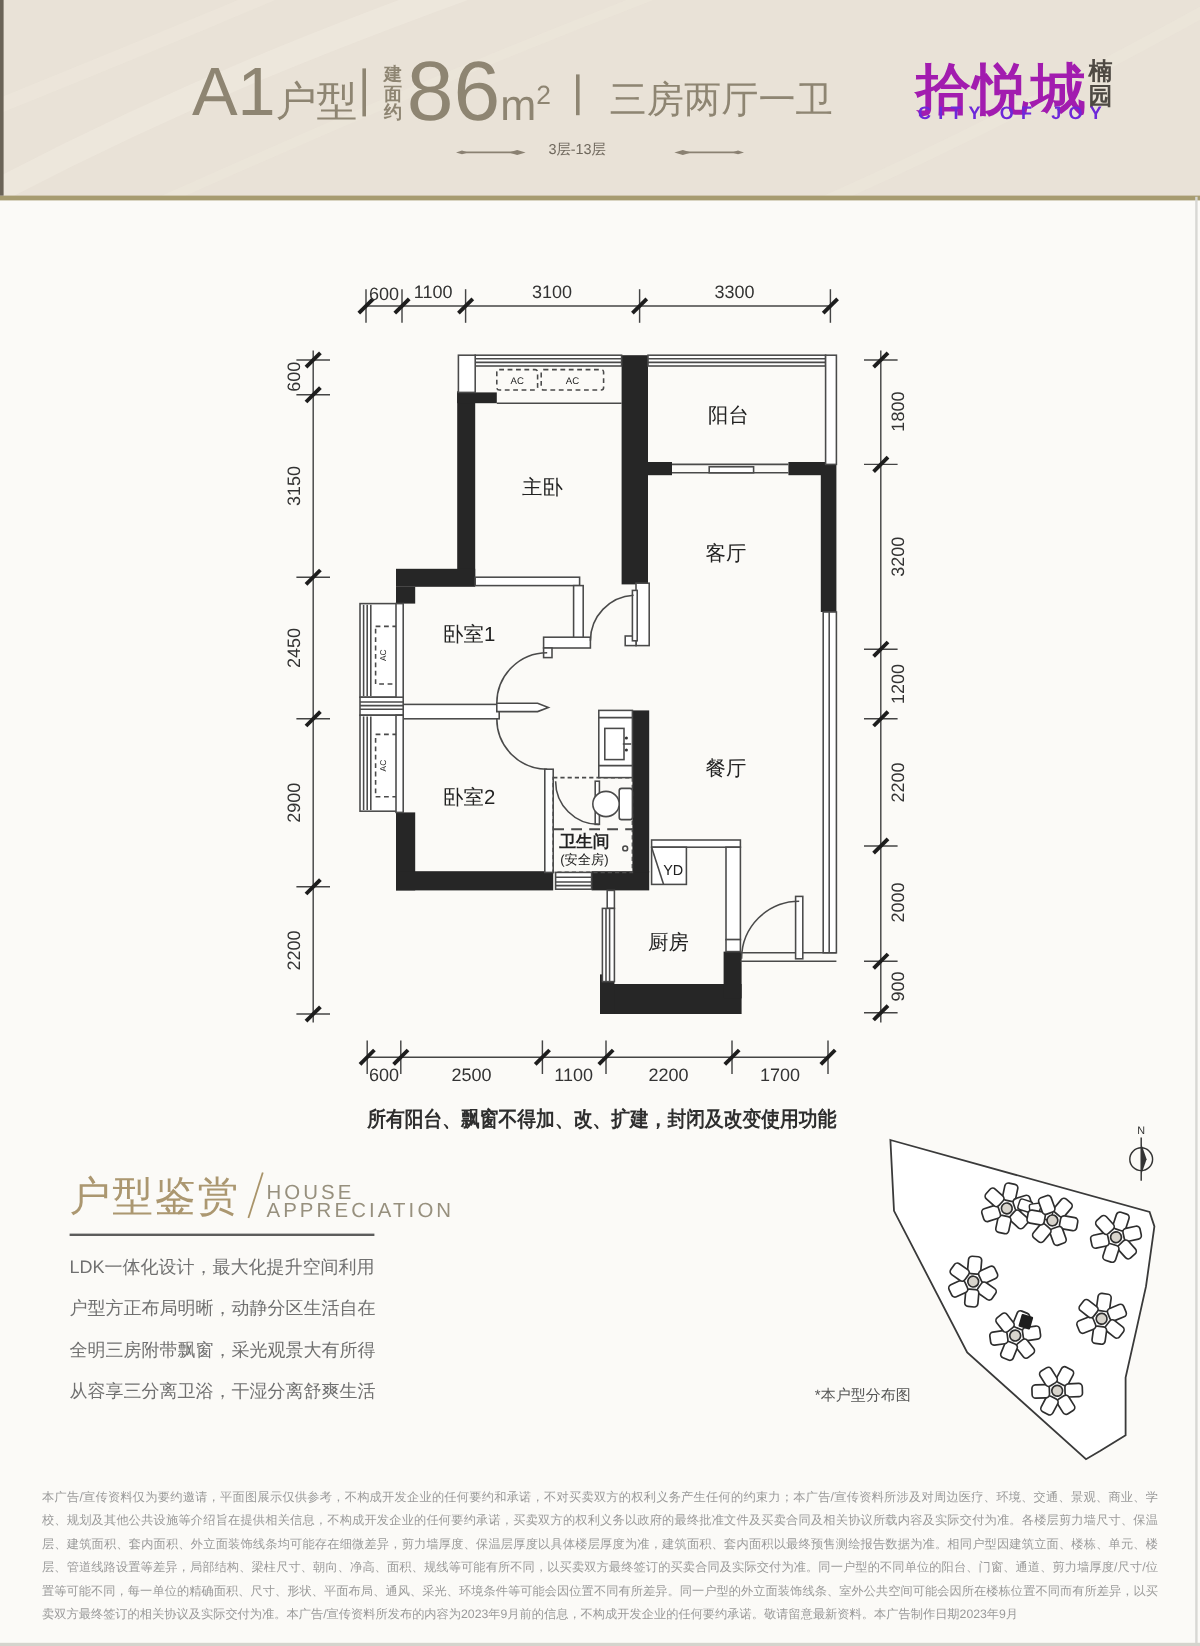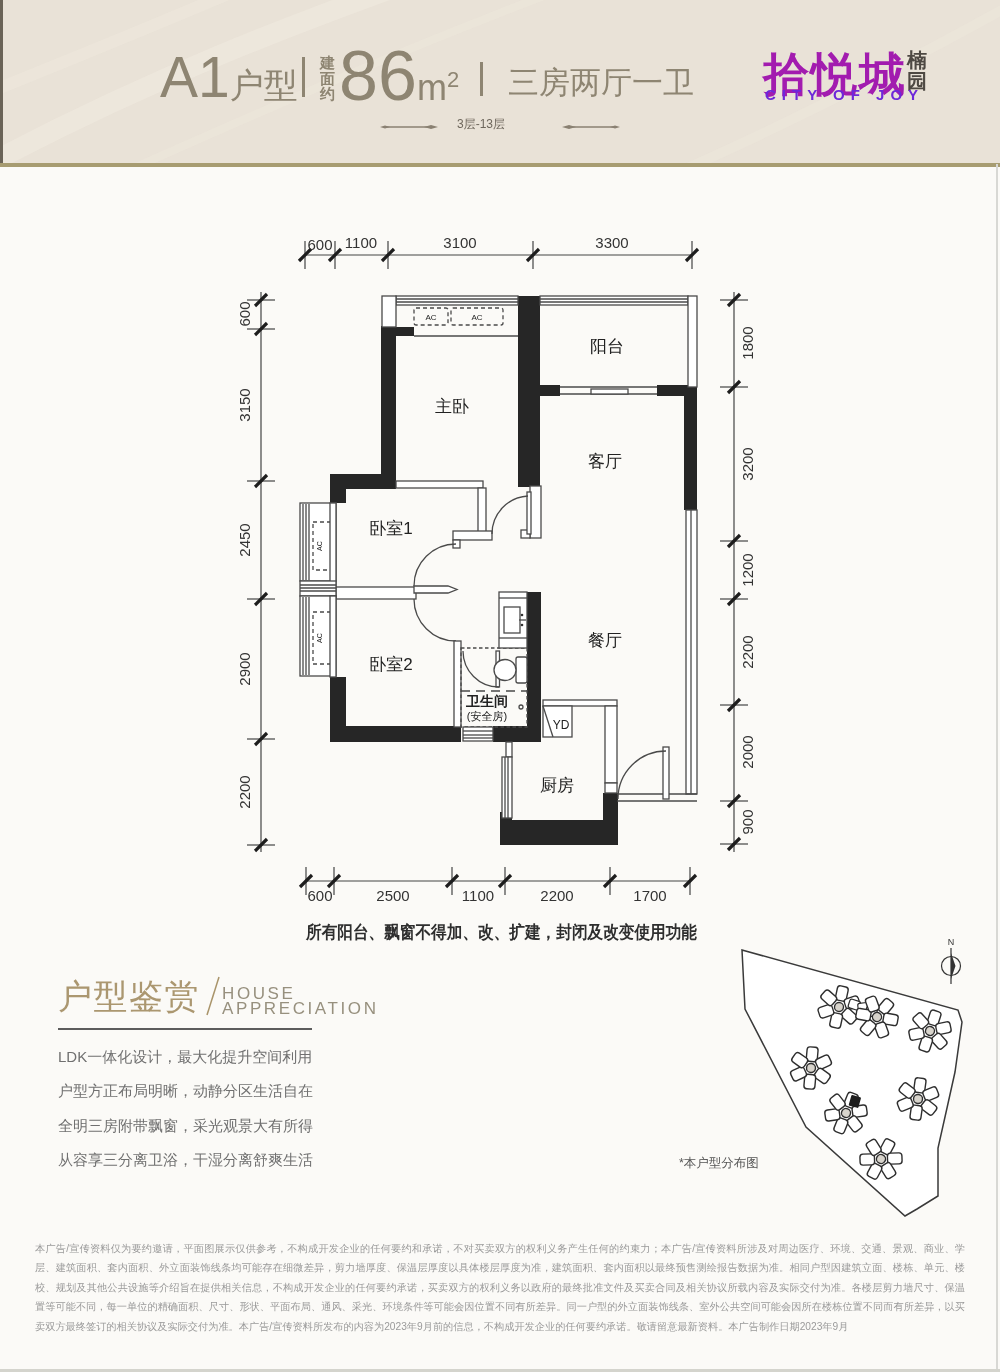--- a/index.html
+++ b/index.html
@@ -427,20 +427,21 @@
     <line x1="16" y1="2" x2="4" y2="40" stroke="#a9946a" stroke-width="1.5"></line>
   </svg>
 <div class="abs" style="left:222px;top:986px;color:#97907e;font-size:17px;letter-spacing:2.6px;line-height:15px;">HOUSE<br>APPRECIATION</div>
 
 <div class="abs" style="left:58px;top:1028px;width:254px;height:2px;background:#5c5c5c;"></div>
 
 <div class="abs" style="left:58px;top:1040px;color:#707070;font-size:15px;line-height:34.4px;letter-spacing:0px;">LDK一体化设计，最大化提升空间利用<br>户型方正布局明晰，动静分区生活自在<br>全明三房附带飘窗，采光观景大有所得<br>从容享三分离卫浴，干湿分离舒爽生活</div>
 
 <div class="abs" style="left:35px;top:1239px;width:930px;color:#9a9a9a;font-size:10.2px;line-height:19.4px;">
 <div style="text-align:justify;text-align-last:justify;">本广告/宣传资料仅为要约邀请，平面图展示仅供参考，不构成开发企业的任何要约和承诺，不对买卖双方的权利义务产生任何的约束力；本广告/宣传资料所涉及对周边医疗、环境、交通、景观、商业、学</div>
+<div style="text-align:justify;text-align-last:justify;">校、规划及其他公共设施等介绍旨在提供相关信息，不构成开发企业的任何要约承诺，买卖双方的权利义务以政府的最终批准文件及买卖合同及相关协议所载内容及实际交付为准。各楼层剪力墙尺寸、保温</div>
 <div style="text-align:justify;text-align-last:justify;">层、建筑面积、套内面积、外立面装饰线条均可能存在细微差异，剪力墙厚度、保温层厚度以具体楼层厚度为准，建筑面积、套内面积以最终预售测绘报告数据为准。相同户型因建筑立面、楼栋、单元、楼</div>
-<div style="text-align:justify;text-align-last:justify;">校、规划及其他公共设施等介绍旨在提供相关信息，不构成开发企业的任何要约承诺，买卖双方的权利义务以政府的最终批准文件及买卖合同及相关协议所载内容及实际交付为准。各楼层剪力墙尺寸、保温</div>
+<div style="text-align:justify;text-align-last:justify;">层、管道线路设置等差异，局部结构、梁柱尺寸、朝向、净高、面积、规线等可能有所不同，以买卖双方最终签订的买卖合同及实际交付为准。同一户型的不同单位的阳台、门窗、通道、剪力墙厚度/尺寸/位</div>
 <div style="text-align:justify;text-align-last:justify;">置等可能不同，每一单位的精确面积、尺寸、形状、平面布局、通风、采光、环境条件等可能会因位置不同有所差异。同一户型的外立面装饰线条、室外公共空间可能会因所在楼栋位置不同而有所差异，以买</div>
 <div>卖双方最终签订的相关协议及实际交付为准。本广告/宣传资料所发布的内容为2023年9月前的信息，不构成开发企业的任何要约承诺。敬请留意最新资料。本广告制作日期2023年9月</div>
 </div>
 
 <div class="abs" style="left:996px;top:164px;width:2px;height:1208px;background:#d8d8d4;"></div>
 <div class="abs" style="left:0;top:1369px;width:1000px;height:3px;background:#d4d4cd;"></div>
 
 </body></html>

